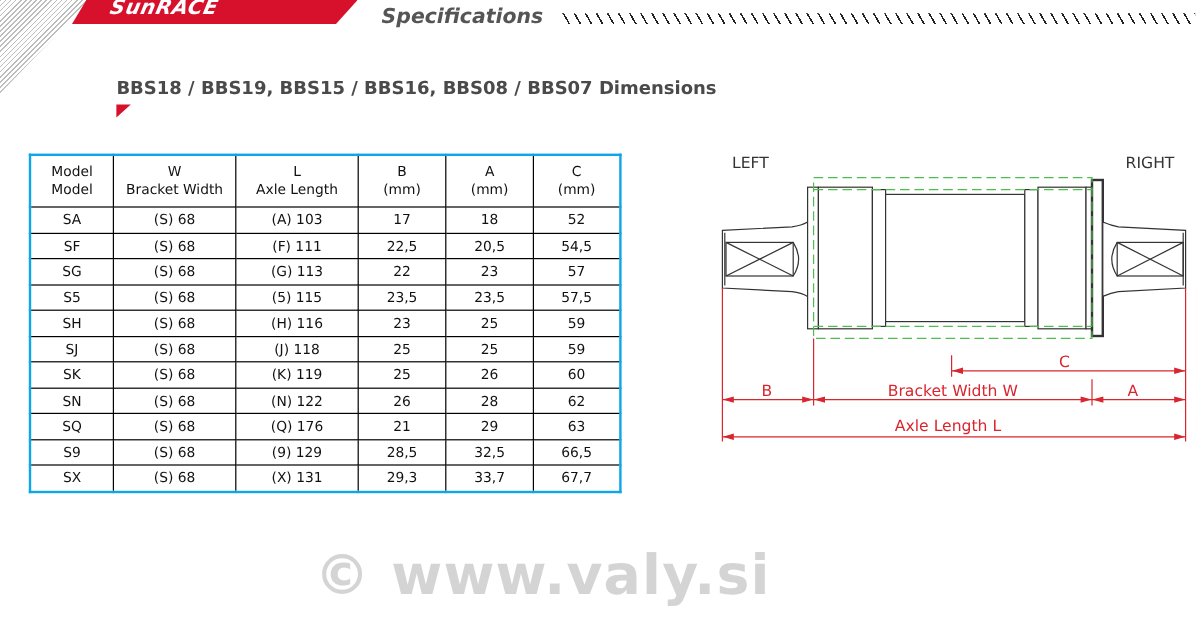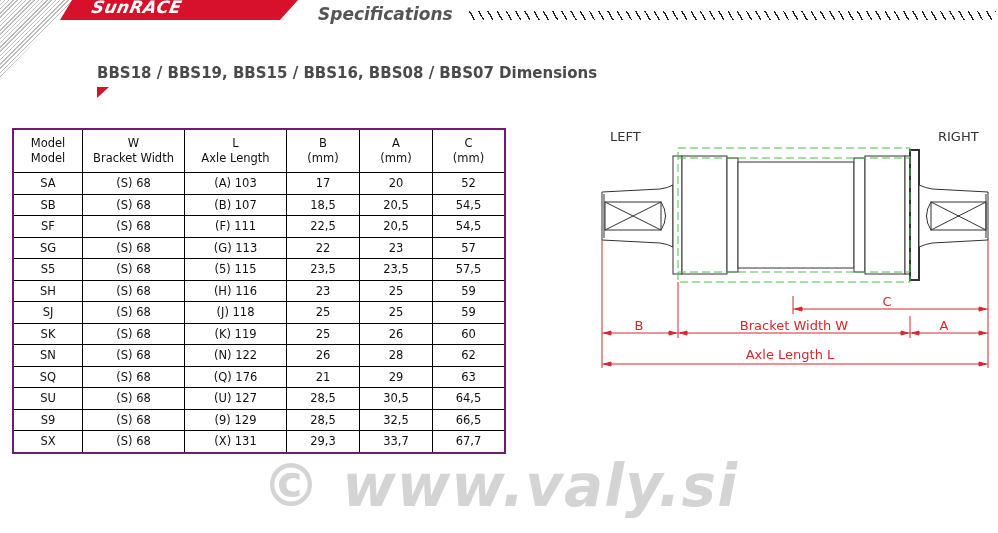--- a/index.html
+++ b/index.html
@@ -9,29 +9,29 @@
     clip-path: polygon(0 0, 75px 0, 0 78px); }
   .logo-band { position:absolute; left:60px; top:0; width:238px; height:20px; background:#d7102b;
     clip-path: polygon(12px 0, 238px 0, 220px 20px, 0 20px); }
   .logo-text { position:absolute; left:92px; top:-3px; color:#fff; font-family:"DejaVu Sans", sans-serif; font-weight:bold; font-style:italic; font-size:17px; letter-spacing:0.5px; transform:skewX(-12deg); }
   .spec-title { position:absolute; left:318px; top:4px; font-family:"DejaVu Sans", sans-serif; font-weight:bold; font-size:17px; color:#555;font-style:italic; }
   .hatch { position:absolute; left:468px; top:11px; width:528px; height:9px;
     background: repeating-linear-gradient(60deg, transparent 0 5px, #222 5px 6.3px, transparent 6.3px 8px); }
   .sub-title { position:absolute; left:97px; top:64px; font-family:"DejaVu Sans", sans-serif; font-weight:bold; font-size:15px; color:#4a4a4a; }
   .tri { position:absolute; left:97px; top:87px; width:0; height:0; border-top:11px solid #d7102b; border-right:12px solid transparent; }
 
-  table.spec { position:absolute; left:12px; top:128px; border-collapse:collapse; border:2px solid #701a75; font-family:"DejaVu Sans", sans-serif; font-size:11.5px; color:#111; }
+  table.spec { position:absolute; left:24px; top:128px; border-collapse:collapse; border:2px solid #0ea5e9; font-family:"DejaVu Sans", sans-serif; font-size:11.5px; color:#111; }
   table.spec th, table.spec td { border:1.5px solid #000; text-align:center; padding:0; font-weight:normal; }
   table.spec th { height:42px; line-height:15px; }
   table.spec td { height:20.5px; }
   .c0{width:68px}.c1{width:101px}.c2{width:101px}.c3{width:72px}.c4{width:72px}.c5{width:71px}
 
   .diagram { position:absolute; left:590px; top:120px; width:408px; height:260px; }
   .lbl-side { position:absolute; font-family:"DejaVu Sans", sans-serif; font-size:13px; color:#333; }
-  .watermark { position:absolute; left:262px; top:452px; font-family:"DejaVu Sans", sans-serif; font-weight:bold; font-size:58px; color:rgba(160,160,160,0.45); letter-spacing:1px;font-style:italic; }
+  .watermark { position:absolute; left:262px; top:452px; font-family:"DejaVu Sans", sans-serif; font-weight:bold; font-size:46px; color:rgba(160,160,160,0.45); letter-spacing:1px; }
 </style>
 </head>
 <body>
 
 <div class="stripes"></div>
 <div class="logo-band"></div>
 <div class="logo-text">SunRACE</div>
 <div class="spec-title">Specifications</div>
 <div class="hatch"></div>
 
@@ -66,30 +66,22 @@
           <div>(mm)</div>
         </th>
       </tr>
   </thead>
   <tbody id="tbody">
       <tr>
         <td>SA</td>
         <td>(S) 68</td>
         <td>(A) 103</td>
         <td>17</td>
-        <td>20</td>
+        <td>18</td>
         <td>52</td>
-      </tr>
-      <tr>
-        <td>SB</td>
-        <td>(S) 68</td>
-        <td>(B) 107</td>
-        <td>18,5</td>
-        <td>20,5</td>
-        <td>54,5</td>
       </tr>
       <tr>
         <td>SF</td>
         <td>(S) 68</td>
         <td>(F) 111</td>
         <td>22,5</td>
         <td>20,5</td>
         <td>54,5</td>
       </tr>
       <tr>
@@ -140,28 +132,20 @@
         <td>28</td>
         <td>62</td>
       </tr>
       <tr>
         <td>SQ</td>
         <td>(S) 68</td>
         <td>(Q) 176</td>
         <td>21</td>
         <td>29</td>
         <td>63</td>
-      </tr>
-      <tr>
-        <td>SU</td>
-        <td>(S) 68</td>
-        <td>(U) 127</td>
-        <td>28,5</td>
-        <td>30,5</td>
-        <td>64,5</td>
       </tr>
       <tr>
         <td>S9</td>
         <td>(S) 68</td>
         <td>(9) 129</td>
         <td>28,5</td>
         <td>32,5</td>
         <td>66,5</td>
       </tr>
       <tr>

